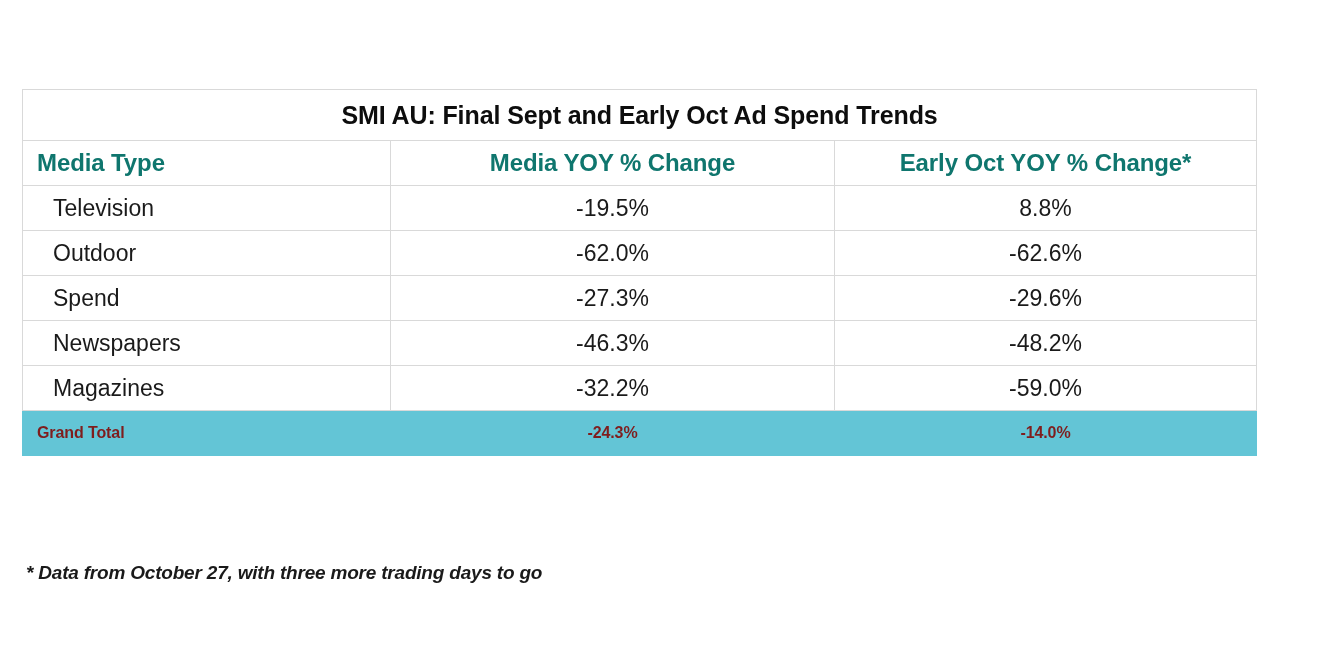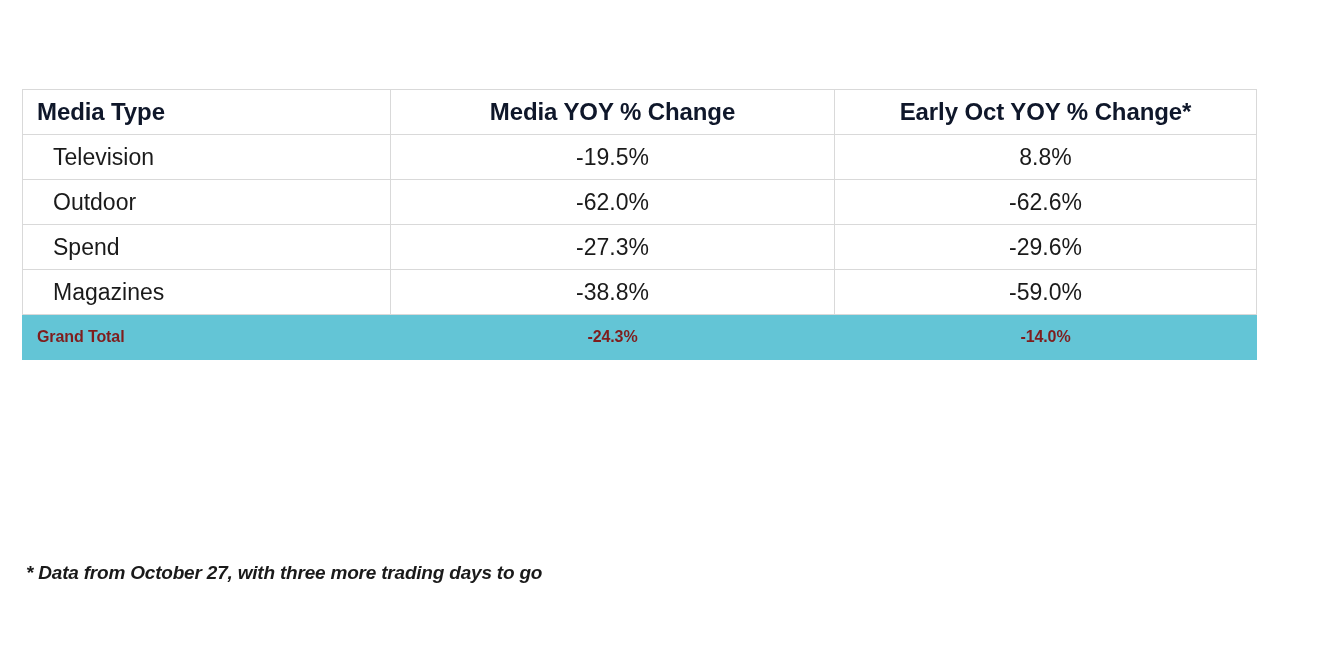--- a/index.html
+++ b/index.html
@@ -50,21 +50,21 @@
     font-size: 25px;
     font-weight: 700;
     color: #0d0d0d;
     letter-spacing: -0.1px;
     padding: 0 10px;
   }
 
   
   .head-row th {
     height: 44px;
-    color: #0f172a;
+    color: #0f766e;
     font-size: 24px;
     font-weight: 700;
     letter-spacing: -0.1px;
   }
   .head-row th.left {
     text-align: left;
     padding-left: 14px;
   }
   .head-row th.center {
     text-align: center;
@@ -125,20 +125,23 @@
 <div id="page">
 
   <div class="table-wrap">
     <table class="data-table">
       <colgroup>
         <col class="c1">
           <col class="c2">
           <col class="c3">
       </colgroup>
       <tbody>
+        <tr>
+          <td class="title-cell" colspan="3">SMI AU: Final Sept and Early Oct Ad Spend Trends</td>
+        </tr>
 
         <tr class="head-row">
           <th class="left">Media Type</th>
           <th class="center">Media YOY % Change</th>
           <th class="center">Early Oct YOY % Change*</th>
         </tr>
 
         <tr class="body-row">
           <td class="label">Television</td>
           <td class="value">-19.5%</td>
@@ -148,22 +151,27 @@
           <td class="label">Outdoor</td>
           <td class="value">-62.0%</td>
           <td class="value">-62.6%</td>
         </tr>
         <tr class="body-row">
           <td class="label">Spend</td>
           <td class="value">-27.3%</td>
           <td class="value">-29.6%</td>
         </tr>
         <tr class="body-row">
+          <td class="label">Newspapers</td>
+          <td class="value">-46.3%</td>
+          <td class="value">-48.2%</td>
+        </tr>
+        <tr class="body-row">
           <td class="label">Magazines</td>
-          <td class="value">-38.8%</td>
+          <td class="value">-32.2%</td>
           <td class="value">-59.0%</td>
         </tr>
 
         <tr class="total-row">
           <td class="label">Grand Total</td>
           <td class="value sep-l">-24.3%</td>
           <td class="value sep-l">-14.0%</td>
         </tr>
       </tbody>
     </table>

